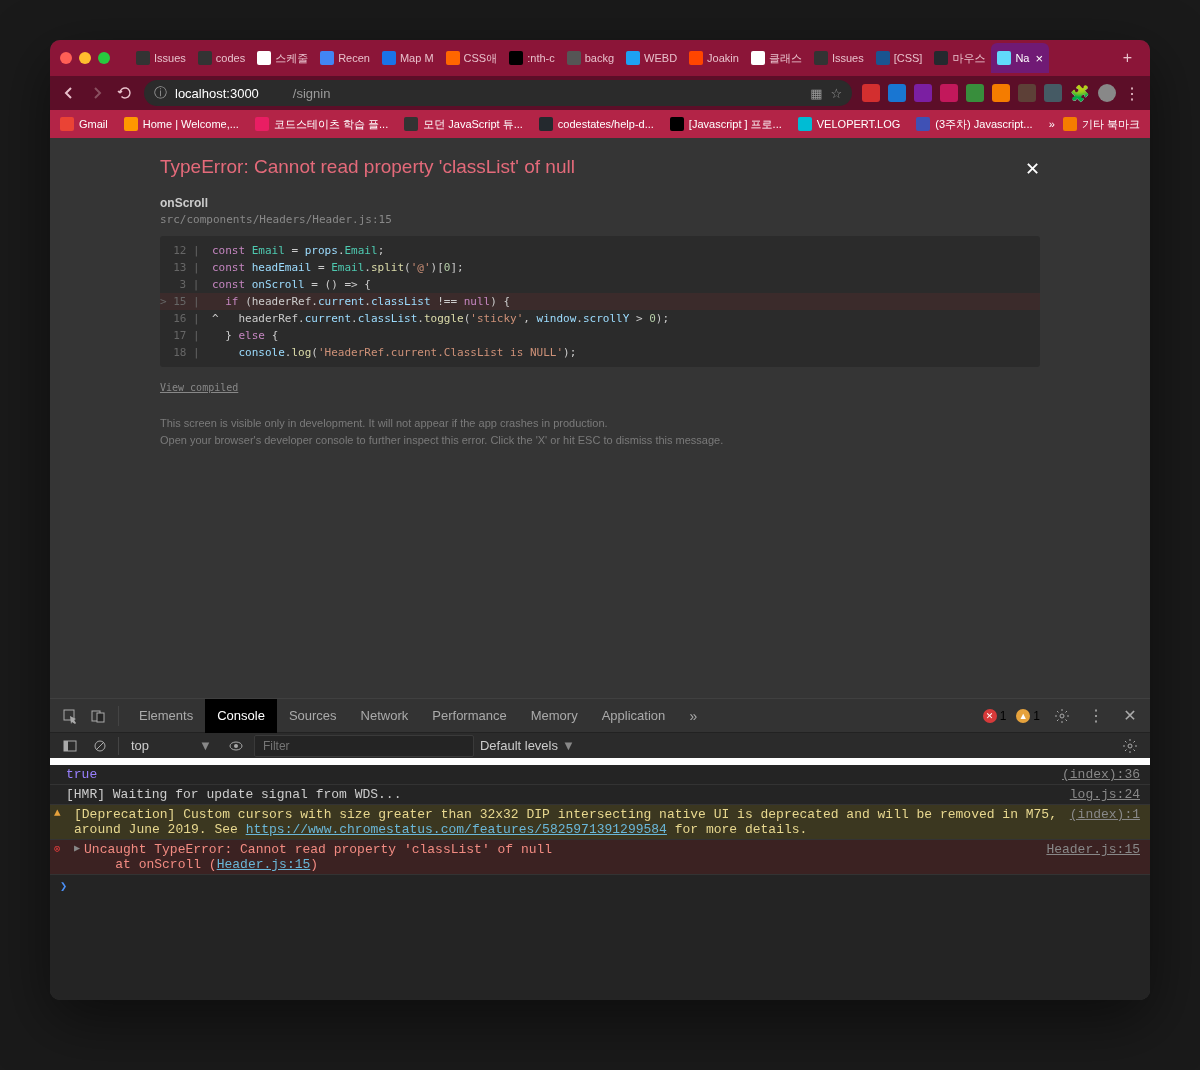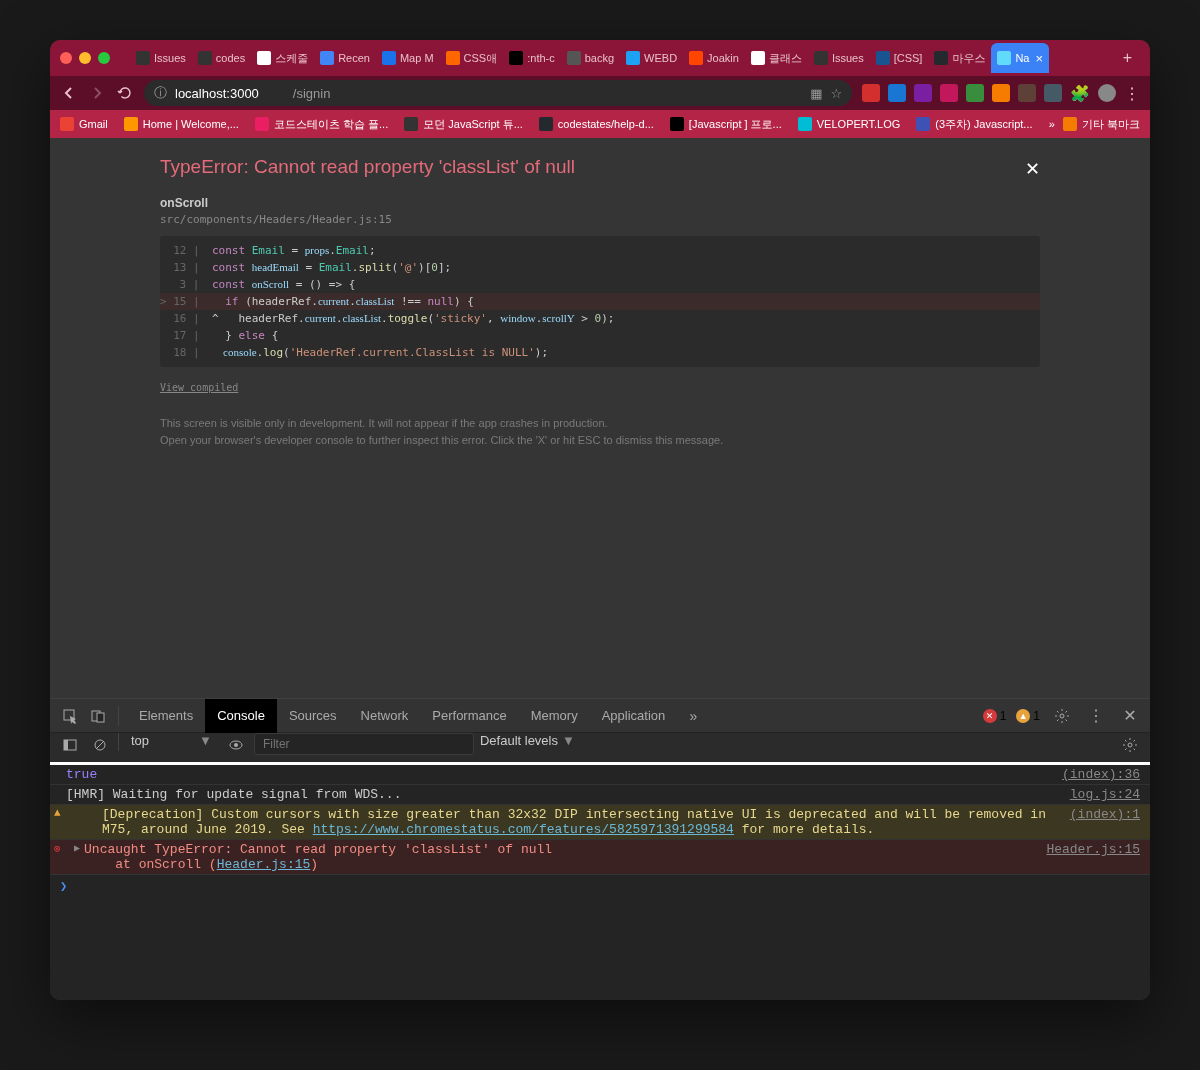--- a/index.html
+++ b/index.html
@@ -8,21 +8,21 @@
 
 
 .titlebar { background: #8b1538; height: 36px; display: flex; align-items: center; padding: 0 10px; gap: 8px; }
 .traffic { display: flex; gap: 7px; margin-right: 12px; }
 .tl { width: 12px; height: 12px; border-radius: 50%; }
 .tl.red { background: #ff5f56; }
 .tl.yellow { background: #ffbd2e; }
 .tl.green { background: #27c93f; }
 .tabs { display: flex; gap: 0; overflow: hidden; flex: 1; }
 .tab { display: flex; align-items: center; gap: 4px; padding: 0 6px; height: 30px; font-size: 11px; color: #e8c0cb; white-space: nowrap; max-width: 68px; overflow: hidden; border-radius: 6px 6px 0 0; }
-.tab.active { background: #3b82f6; color: #fff; }
+.tab.active { background: #701a75; color: #fff; }
 .tab .favicon { width: 14px; height: 14px; border-radius: 2px; flex-shrink: 0; display: inline-flex; align-items: center; justify-content: center; font-size: 9px; }
 .tab-close { color: #fff; font-size: 13px; margin-left: 2px; }
 .newtab { color: #e8c0cb; font-size: 16px; padding: 0 8px; }
 
 
 .addrrow { background: #5c0e28; height: 34px; display: flex; align-items: center; padding: 0 10px; gap: 10px; }
 .navbtn { color: #e8c0cb; width: 18px; height: 18px; display: flex; align-items: center; justify-content: center; }
 .addrbar { flex: 1; background: #2b2b2b; border-radius: 15px; height: 26px; display: flex; align-items: center; padding: 0 10px; gap: 8px; color: #ccc; font-size: 13px; }
 .addrbar .host { color: #fff; }
 .addrbar .path { color: #9a9a9a; margin-left: 34px; }
@@ -42,53 +42,53 @@
 .err-title { color: #e46a7a; font-size: 19px; font-weight: 400; margin-bottom: 18px; }
 .close-x { position: absolute; right: 110px; top: 20px; color: #fff; font-size: 18px; }
 .fn-name { color: #ccc; font-size: 12px; font-weight: bold; margin-bottom: 3px; }
 .fn-loc { color: #888; font-size: 11px; font-family: Menlo, monospace; margin-bottom: 10px; }
 .codeblock { background: #2b2b2b; border-radius: 3px; padding: 6px 0; font-family: Menlo, monospace; font-size: 11px; line-height: 1.55; margin-bottom: 10px; }
 .codeline { display: flex; white-space: pre; }
 .codeline.hl { background: #3b2b2b; }
 .gutter { width: 52px; text-align: right; padding-right: 6px; color: #666; flex-shrink: 0; }
 .codetext { color: #ccc; }
 .codetext .kw { color: #c586c0; }
-.codetext .var { color: #9cdcfe; font-family: Liberation Serif, serif; }
+.codetext .var { color: #9cdcfe; }
 .codetext .op { color: #ccc; }
 .codetext .prop { color: #dcdcaa; }
 .codetext .str { color: #ce9178; }
 .codetext .num { color: #b5cea8; }
 .codetext .id { color: #4ec9b0; }
 .view-compiled { color: #888; font-size: 10px; font-family: Menlo, monospace; text-decoration: underline; margin-bottom: 22px; display: inline-block; }
 .footer-note { color: #7a7a7a; font-size: 11px; line-height: 1.5; }
 
 
 .devtools { height: 302px; background: #242424; display: flex; flex-direction: column; border-top: 1px solid #404040; }
 .dt-tabs { height: 34px; background: #333; display: flex; align-items: center; padding: 0 8px; gap: 4px; border-bottom: 1px solid #222; }
 .dt-iconbtn { width: 24px; height: 24px; display: flex; align-items: center; justify-content: center; color: #aaa; }
 .dt-tab { padding: 0 12px; height: 34px; display: flex; align-items: center; color: #aaa; font-size: 13px; }
 .dt-tab.active { background: #000; color: #fff; }
 .dt-right { margin-left: auto; display: flex; align-items: center; gap: 10px; }
 .badge { display: inline-flex; align-items: center; gap: 3px; font-size: 12px; }
 .badge .circ { width: 14px; height: 14px; border-radius: 50%; display: inline-flex; align-items: center; justify-content: center; font-size: 9px; color: #fff; }
 .badge .circ.err { background: #d73a3a; }
 .badge .circ.warn { background: #e6a23c; }
 
-.dt-toolbar { height: 32px; background: #2b2b2b; display: flex; align-items: flex-start; padding: 0 8px; gap: 6px; border-bottom: 3px solid #ffffff; }
+.dt-toolbar { height: 32px; background: #2b2b2b; display: flex; align-items: center; padding: 0 8px; gap: 6px; border-bottom: 7px solid #ffffff; }
 .dt-select { color: #ccc; font-size: 13px; padding: 0 6px; display: flex; align-items: center; gap: 50px; }
 .dt-filter { background: #242424; border: 1px solid #3a3a3a; color: #888; padding: 3px 8px; font-size: 12px; width: 220px; border-radius: 2px; }
 .dt-levels { color: #ccc; font-size: 13px; display: flex; align-items: center; gap: 4px; }
 .dt-gear { margin-left: auto; }
 
 .console-body { flex: 1; font-family: Liberation Mono, monospace; font-size: 13px; overflow: auto; }
 .cline { display: flex; padding: 2px 10px 2px 16px; border-bottom: 1px solid #333; }
 .cline .msg { flex: 1; white-space: pre-wrap; color: #ccc; }
 .cline .src { color: #888; text-decoration: underline; white-space: nowrap; }
 .cline.warn { background: #3b3720; }
-.cline.warn .msg { color: #e8d88f; margin-left: 28px; }
+.cline.warn .msg { color: #e8d88f; }
 .cline.err { background: #3b2222; }
 .cline.err .msg { color: #f28b82; }
 .cline .link { color: #6ab7d8; text-decoration: underline; }
 .cline .true { color: #9980ff; }
 .cline-icon { width: 16px; flex-shrink: 0; margin-left: -12px; margin-right: 4px; font-size: 11px; }
 .cline-icon.warn { color: #e6a23c; }
 .cline-icon.err { color: #d73a3a; }
 .expand { color: #888; margin-right: 4px; font-size: 10px; }
 .prompt { padding: 4px 10px; color: #4b8ff5; font-size: 12px; }
 </style>

